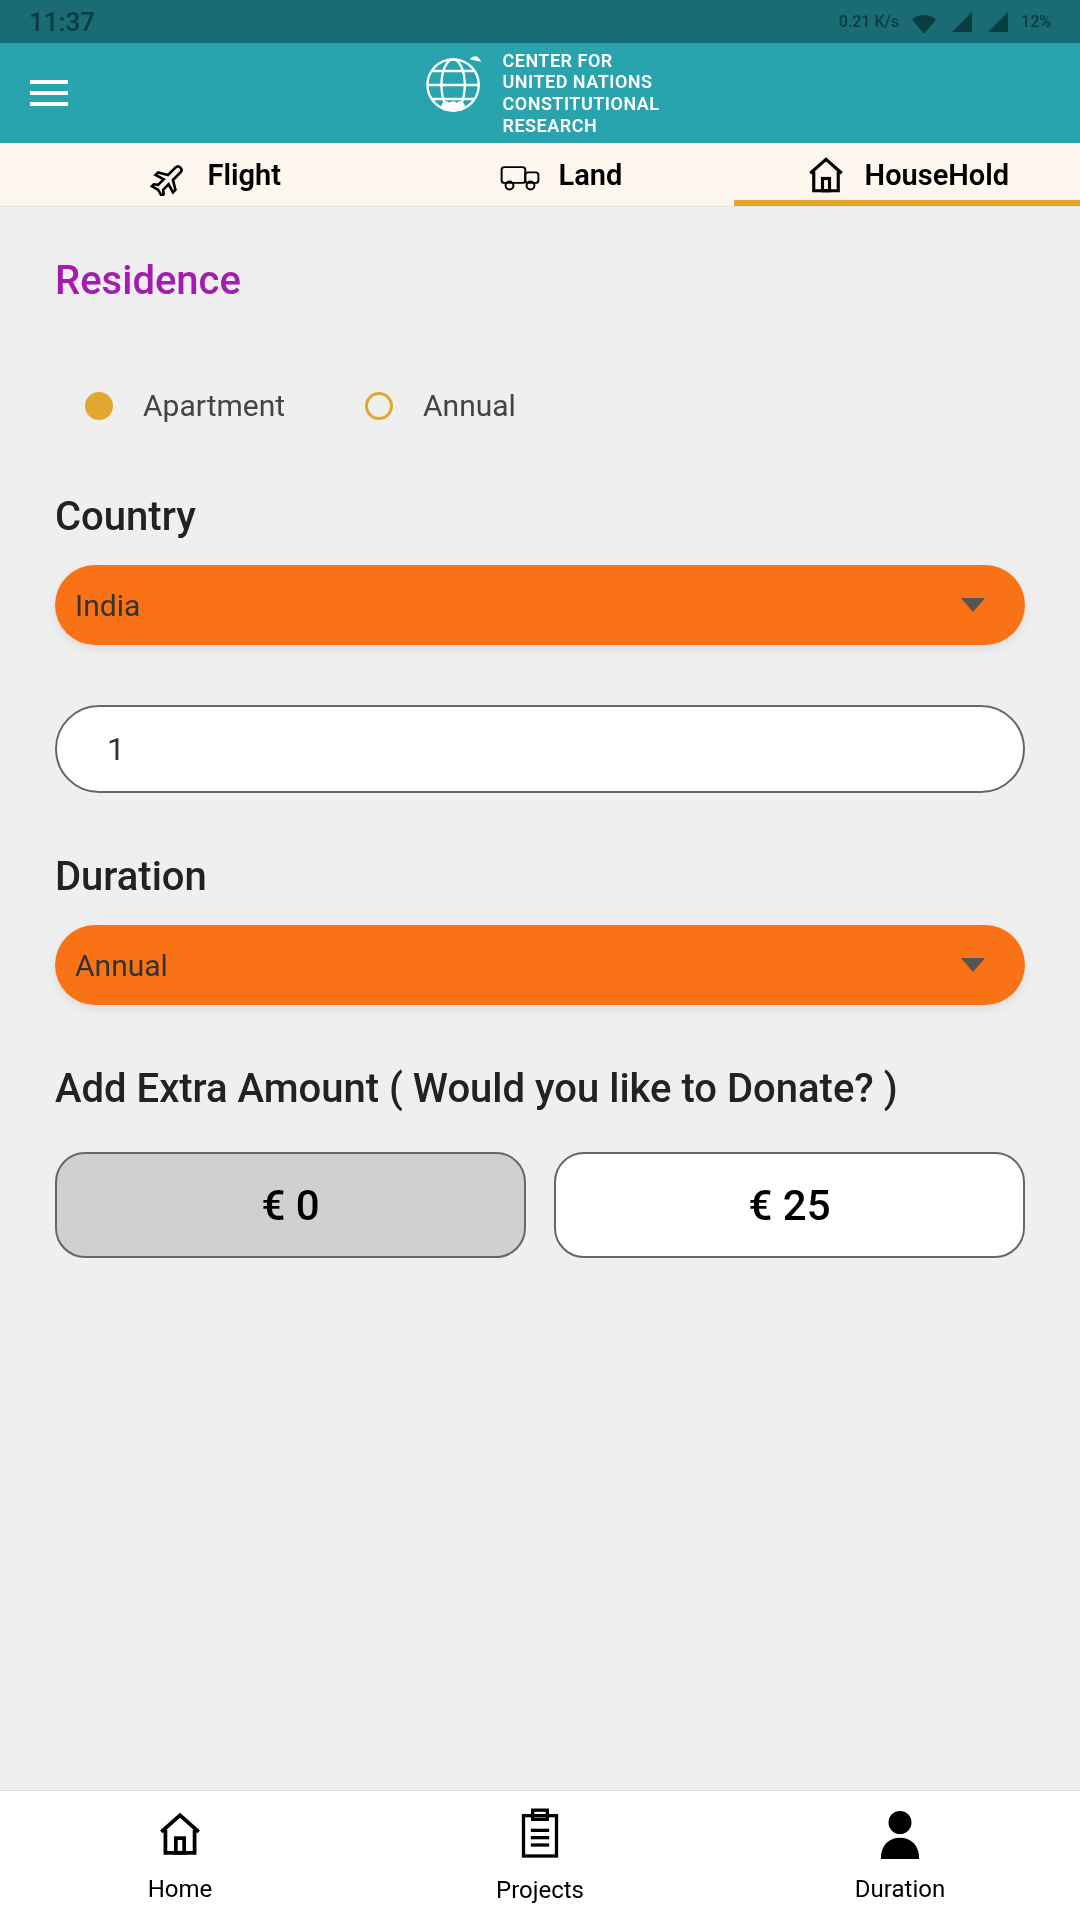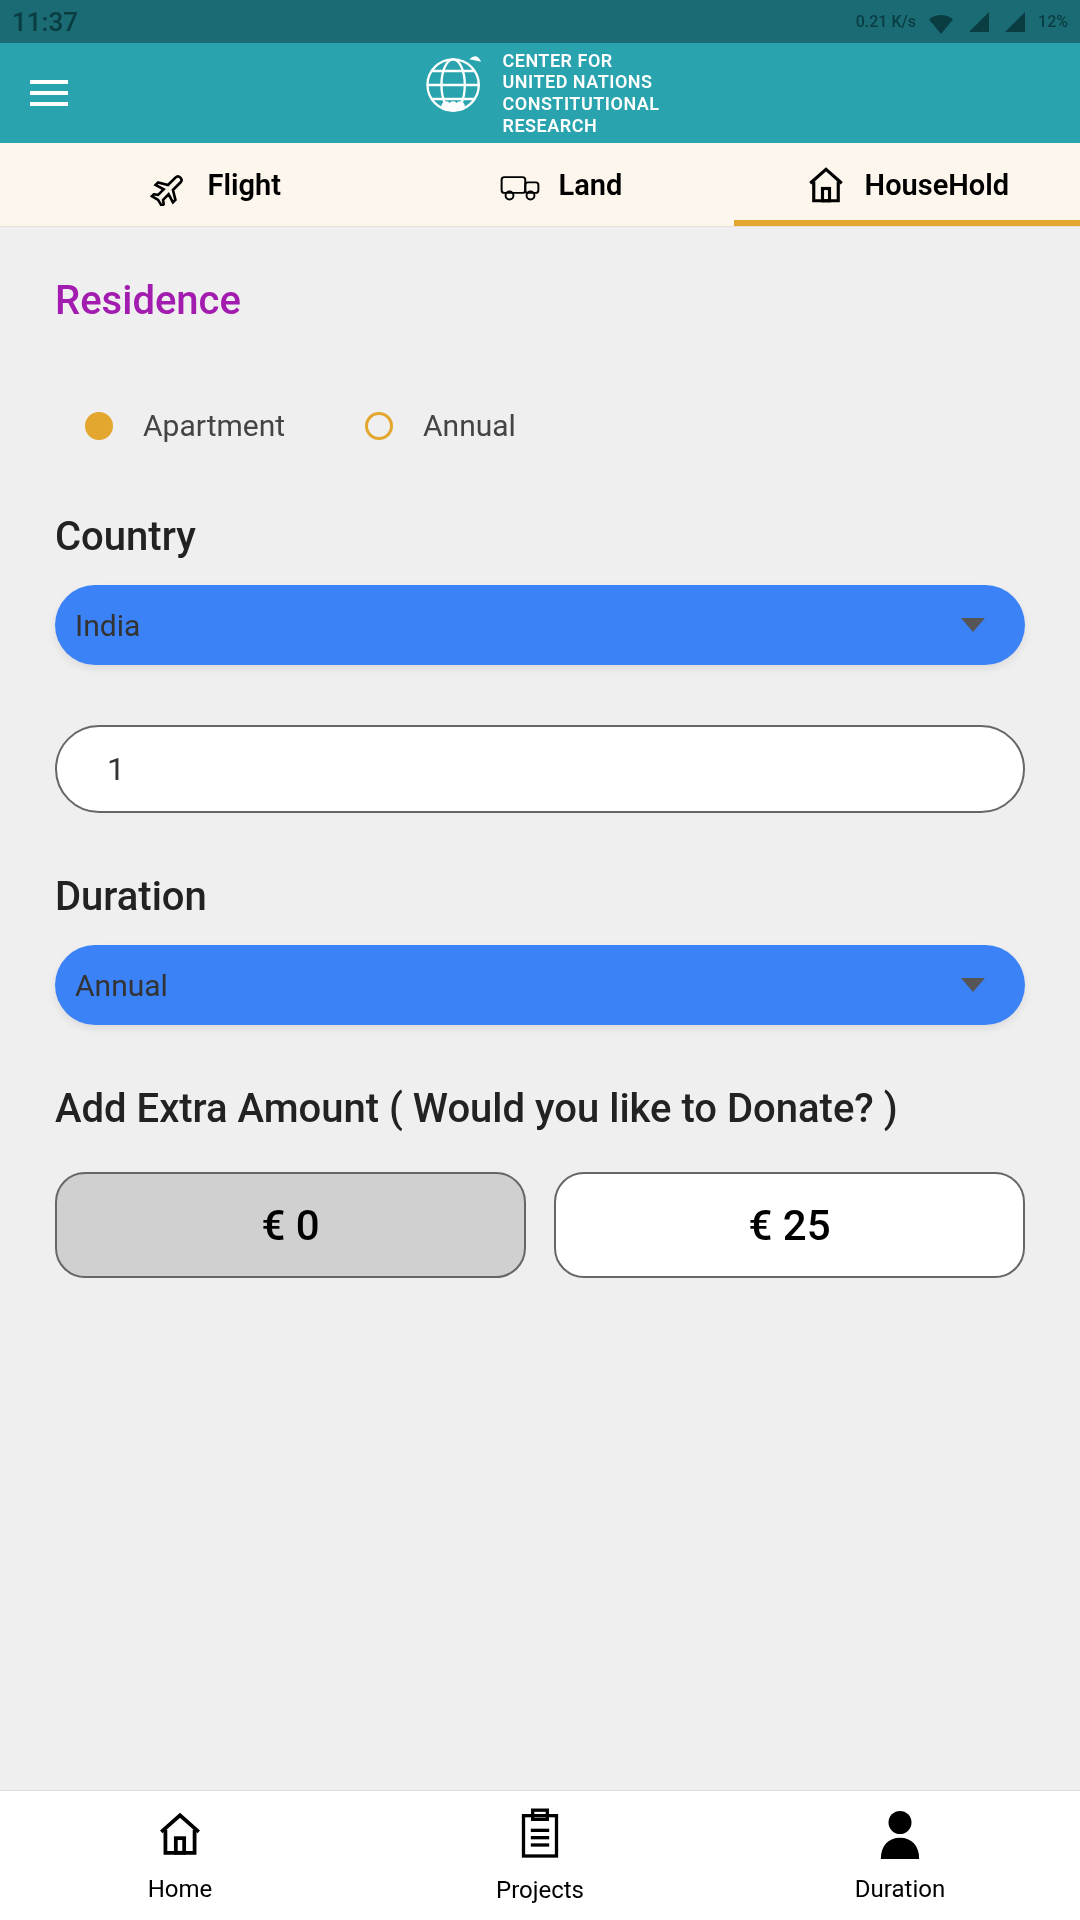--- a/index.html
+++ b/index.html
@@ -15,21 +15,21 @@
       display: flex;
       flex-direction: column;
       overflow: hidden;
     }
     .status-bar {
       height: 43px;
       background: #1a6b73;
       display: flex;
       align-items: center;
       justify-content: space-between;
-      padding: 0 12px;
+      padding: 0 29px;
       color: #0a3d42;
     }
     .status-left {
       font-size: 26px;
       font-weight: 500;
     }
     .status-right {
       display: flex;
       align-items: center;
       gap: 10px;
@@ -68,21 +68,21 @@
       gap: 12px;
       color: white;
     }
     .logo-text {
       font-size: 18px;
       font-weight: 600;
       line-height: 1.2;
       letter-spacing: 0.5px;
     }
     .tabs {
-      height: 84px;
+      height: 64px;
       background: #fdf6ed;
       display: flex;
       border-bottom: 1px solid #e8e3da;
       padding-left: 41px;
     }
     .tab {
       flex: 1;
       display: flex;
       align-items: center;
       justify-content: center;
@@ -145,21 +145,21 @@
     }
     .field-label {
       font-size: 40px;
       font-weight: 500;
       color: #222;
       margin-bottom: 25px;
     }
     .dropdown {
       width: 100%;
       height: 80px;
-      background: #3b82f6;
+      background: #f97316;
       border-radius: 40px;
       display: flex;
       align-items: center;
       justify-content: space-between;
       padding: 0 40px 0 20px;
       font-size: 30px;
       color: #333;
       cursor: pointer;
       box-shadow: 0 4px 8px rgba(0,0,0,0.08);
       margin-bottom: 60px;

